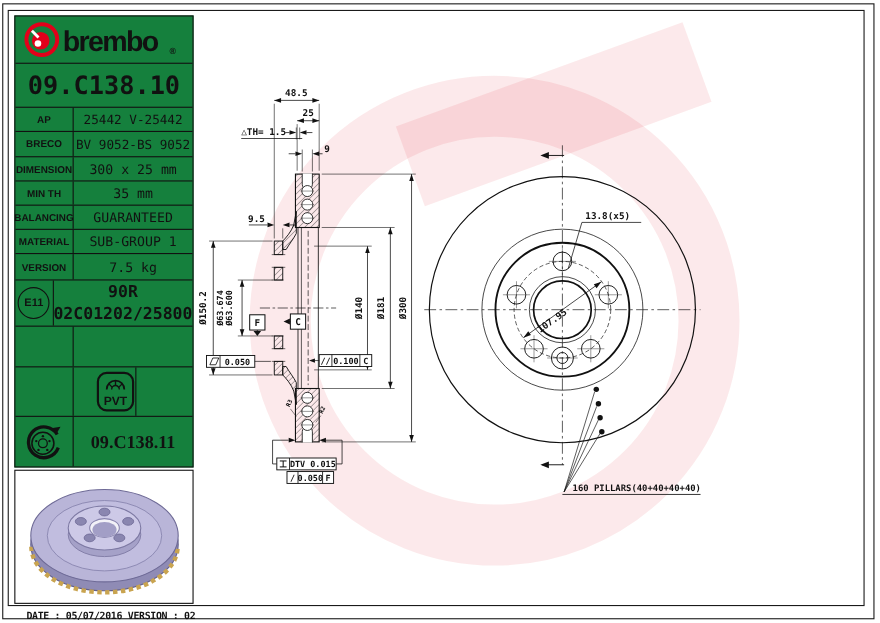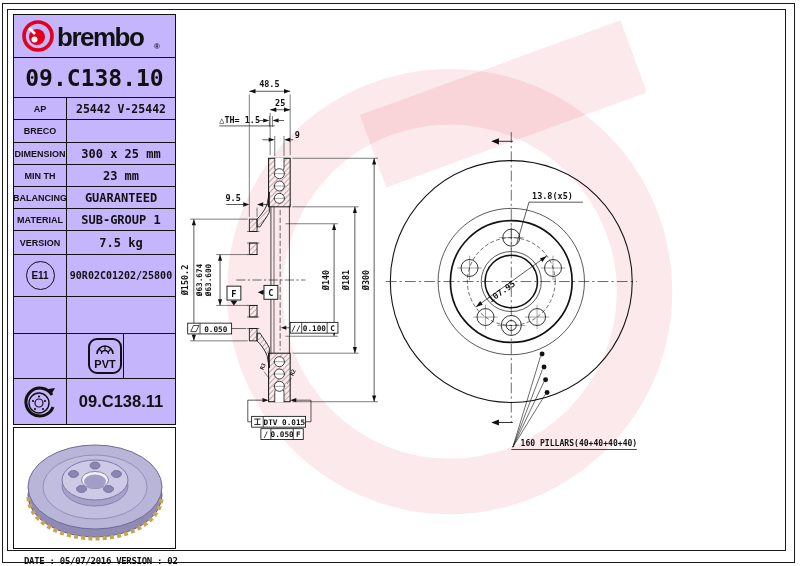--- a/index.html
+++ b/index.html
@@ -3,40 +3,40 @@
 <meta charset="utf-8">
 <style>
   html,body{margin:0;padding:0;background:#fff;}
   .sheet{position:relative;width:800px;height:566px;background:#fff;
          font-family:"Liberation Sans",sans-serif;color:#111;overflow:hidden;}
   .border-outer{position:absolute;left:2px;top:3px;width:793px;height:560px;
                 border:1.5px solid #1a1a1a;box-sizing:border-box;}
   .border-inner{position:absolute;left:7px;top:9px;width:779px;height:542px;
                 border:1.5px solid #1a1a1a;box-sizing:border-box;background:#fff;}
   .spec-table{position:absolute;left:13px;top:14px;width:163px;
-              border:1.6px solid #111;box-sizing:border-box;background:#c4b5fd;z-index:5;}
+              border:1.6px solid #111;box-sizing:border-box;background:#15803d;z-index:5;}
   .trow{display:flex;border-bottom:1.2px solid #111;box-sizing:border-box;align-items:stretch;}
   .trow:last-child{border-bottom:none;}
   .tlabel{width:53px;border-right:1.2px solid #111;display:flex;align-items:center;
           justify-content:center;font-size:9px;font-weight:bold;text-align:center;box-sizing:border-box;}
   .tval{flex:1;display:flex;align-items:center;justify-content:center;
-        font-family:"DejaVu Sans Mono",monospace;font-weight:bold;font-size:12px;box-sizing:border-box;}
+        font-family:"DejaVu Sans Mono",monospace;font-weight:normal;font-size:12px;box-sizing:border-box;}
   .logo-row{height:43px;display:flex;align-items:center;justify-content:center;}
   .pn-row{height:40px;display:flex;align-items:center;justify-content:center;
           font-family:"DejaVu Sans Mono",monospace;font-weight:bold;font-size:23px;letter-spacing:0;}
   .h22{height:22px}.h23{height:23px}.h24{height:24px}.h42{height:42px}.h37{height:37px}.h45{height:45px}
   .e11-circle{width:27px;height:27px;border:1.6px solid #111;border-radius:50%;
               display:flex;align-items:center;justify-content:center;font-size:10px;font-weight:bold;}
-  .e11-val{flex:1;display:flex;flex-direction:row;align-items:center;justify-content:center;
-           font-family:"DejaVu Sans Mono",monospace;font-weight:bold;font-size:10px;line-height:1.3;}
+  .e11-val{flex:1;display:flex;flex-direction:column;align-items:center;justify-content:center;
+           font-family:"DejaVu Sans Mono",monospace;font-weight:bold;font-size:15px;line-height:1.3;}
   .pvt-mid{width:57px;border-right:1.2px solid #111;display:flex;align-items:center;
            justify-content:flex-end;box-sizing:border-box;}
   .pvt-rest{flex:1;}
   .alt-val{flex:1;display:flex;align-items:center;justify-content:center;
-           font-family:Liberation Sans, sans-serif;font-weight:bold;font-size:16.5px;}
+           font-family:Liberation Serif, serif;font-weight:bold;font-size:16.5px;}
   .photo-box{position:absolute;left:13px;top:427px;width:163px;height:122px;
              border:1.6px solid #111;box-sizing:border-box;background:#fff;z-index:5;}
   .date-line{position:absolute;left:24px;top:556px;font-family:"DejaVu Sans Mono",monospace;
              font-weight:bold;font-size:9px;letter-spacing:-0.3px;z-index:6;}
   .drawing-svg{position:absolute;left:180px;top:10px;z-index:2;}
   svg text{fill:#111;}
   .dim{font-family:"DejaVu Sans Mono",monospace;font-weight:bold;font-size:11px;}
   .dim10{font-family:"DejaVu Sans Mono",monospace;font-weight:bold;font-size:10px;}
   .dimsm{font-family:"DejaVu Sans Mono",monospace;font-weight:bold;font-size:7px;}
   .brand-text{font-family:"Liberation Sans",sans-serif;font-weight:bold;}
@@ -333,28 +333,29 @@
     </div>
 
     <div class="trow pn-row">09.C138.10</div>
 
     <div class="trow h22">
       <div class="tlabel">AP</div>
       <div class="tval" style="font-size:11.5px">25442 V-25442</div>
     </div>
     <div class="trow h23">
       <div class="tlabel">BRECO</div>
+      <div class="tval" style="font-size:11.5px">BV 9052-BS 9052</div>
     </div>
     <div class="trow h22">
       <div class="tlabel">DIMENSION</div>
       <div class="tval">300 x 25 mm</div>
     </div>
     <div class="trow h22">
       <div class="tlabel">MIN TH</div>
-      <div class="tval">23 mm</div>
+      <div class="tval">35 mm</div>
     </div>
     <div class="trow h22">
       <div class="tlabel">BALANCING</div>
       <div class="tval">GUARANTEED</div>
     </div>
     <div class="trow h22">
       <div class="tlabel">MATERIAL</div>
       <div class="tval">SUB-GROUP 1</div>
     </div>
     <div class="trow h24">

